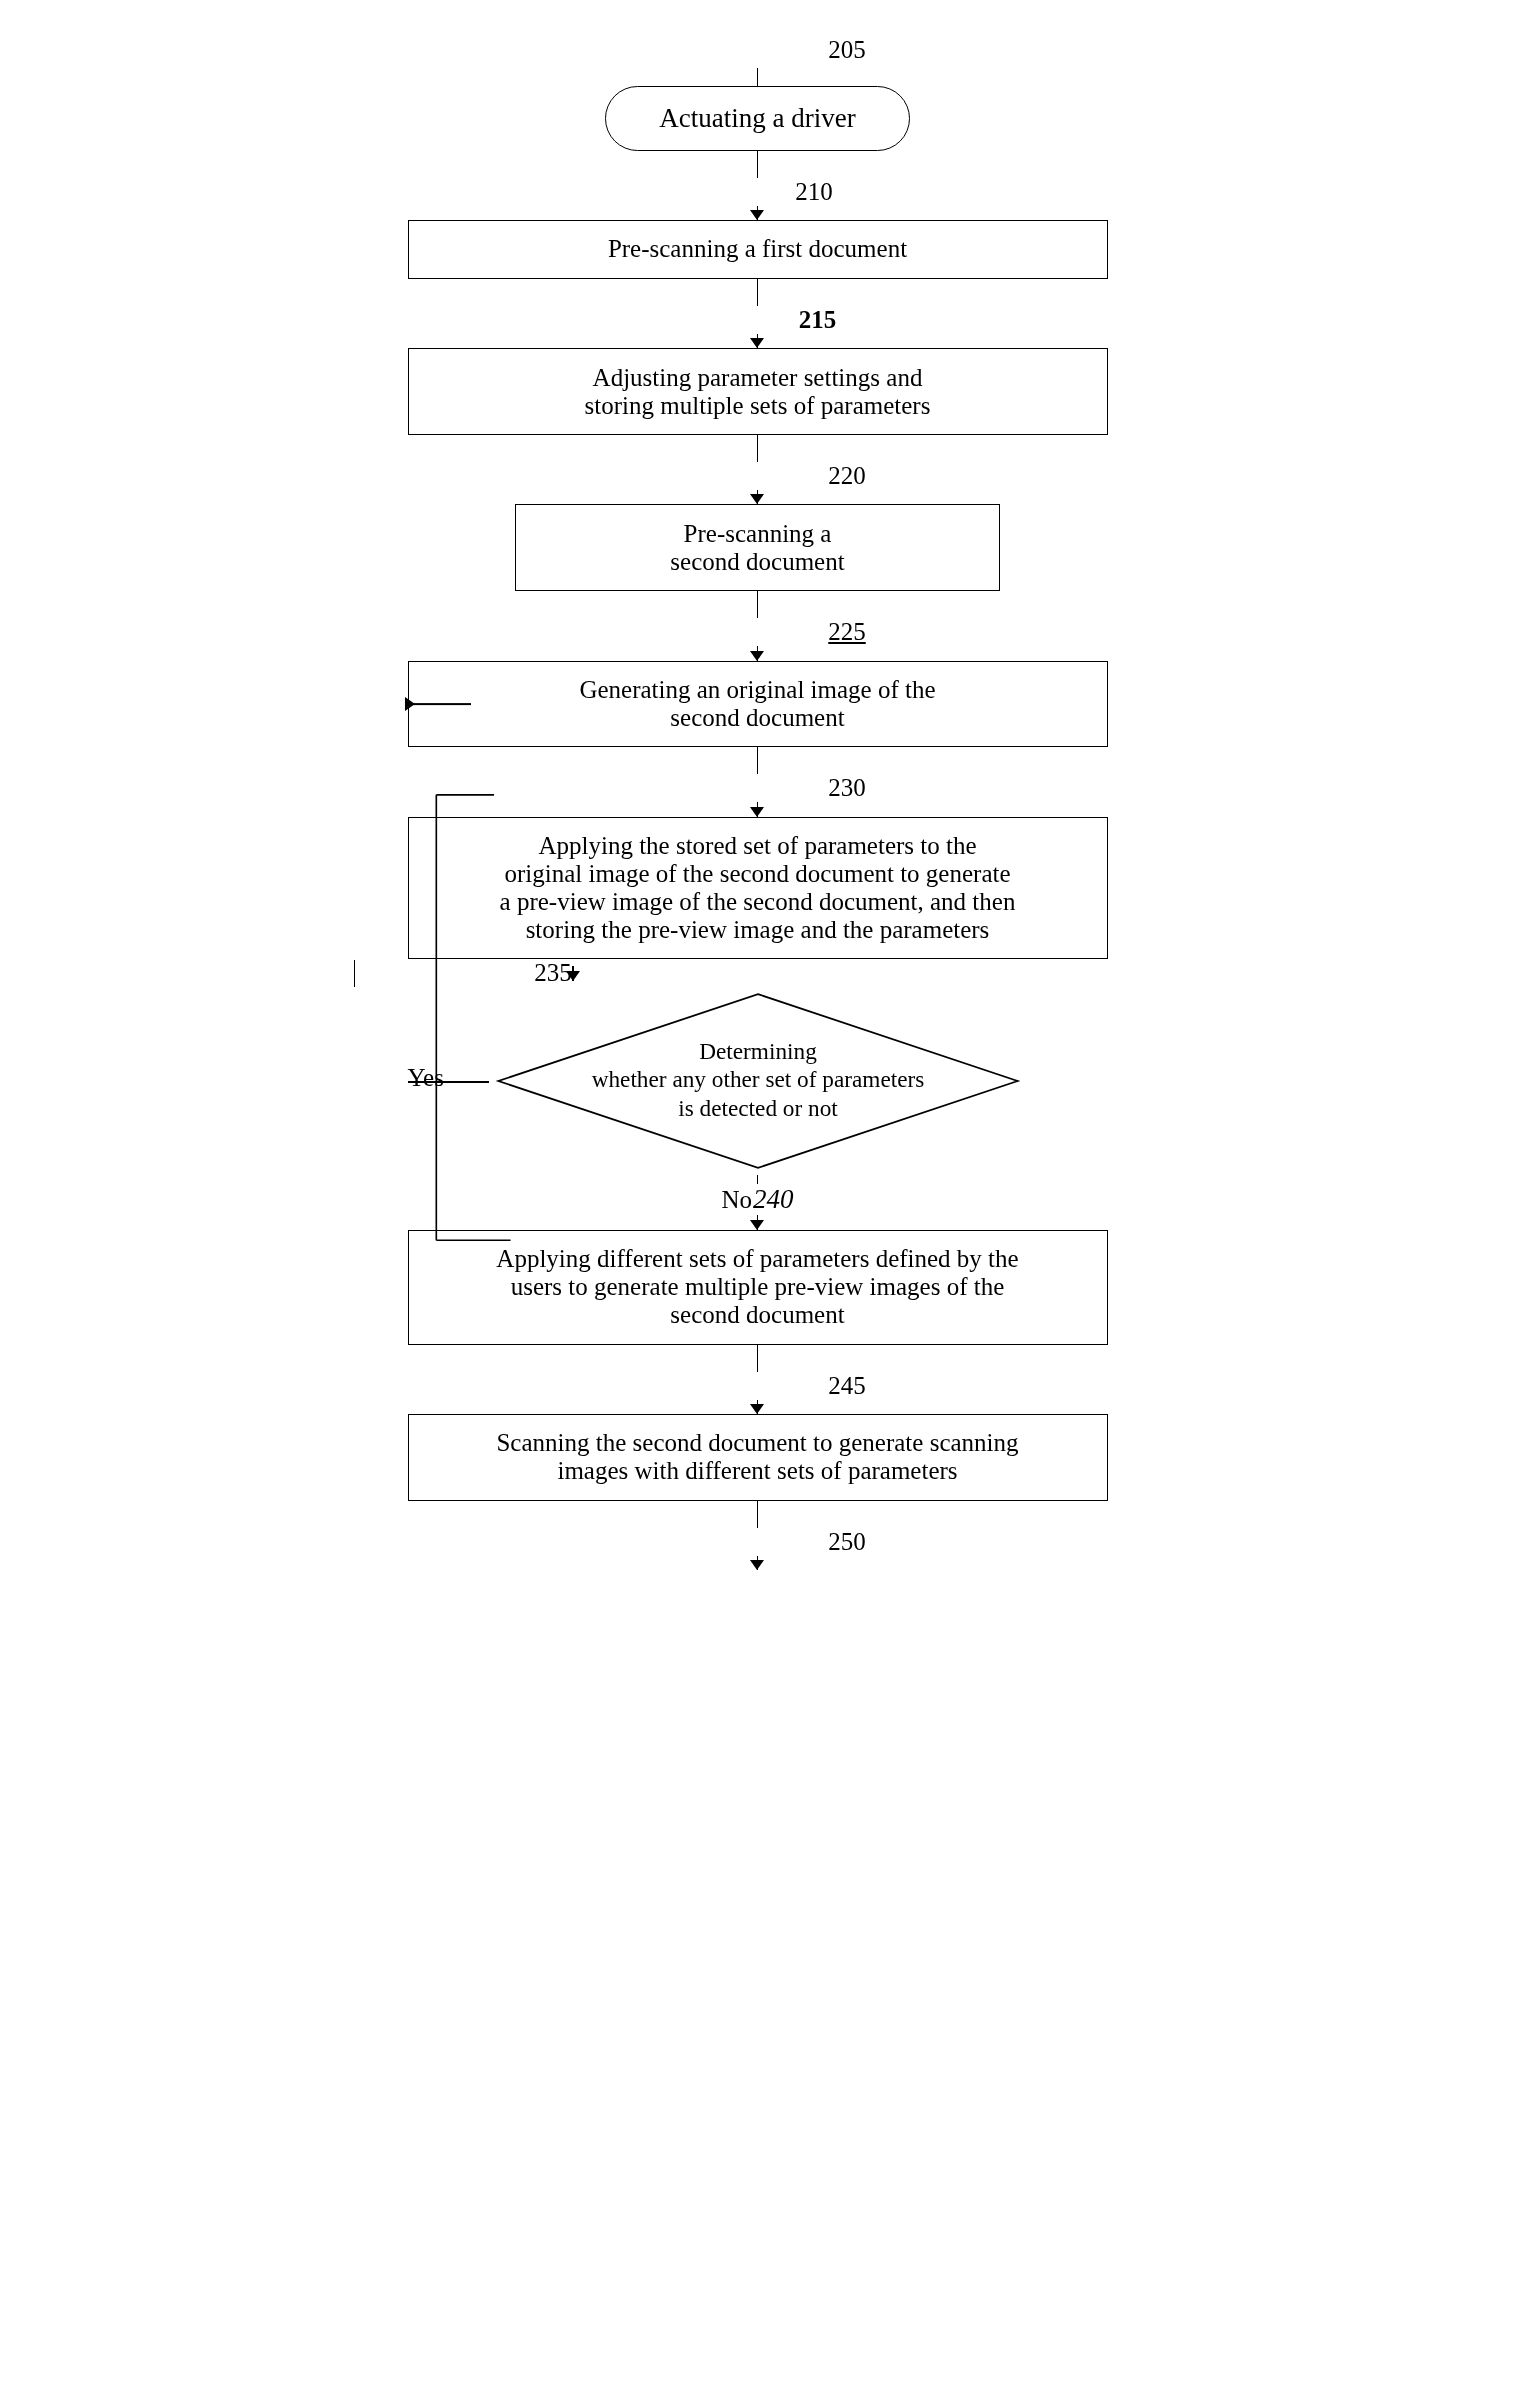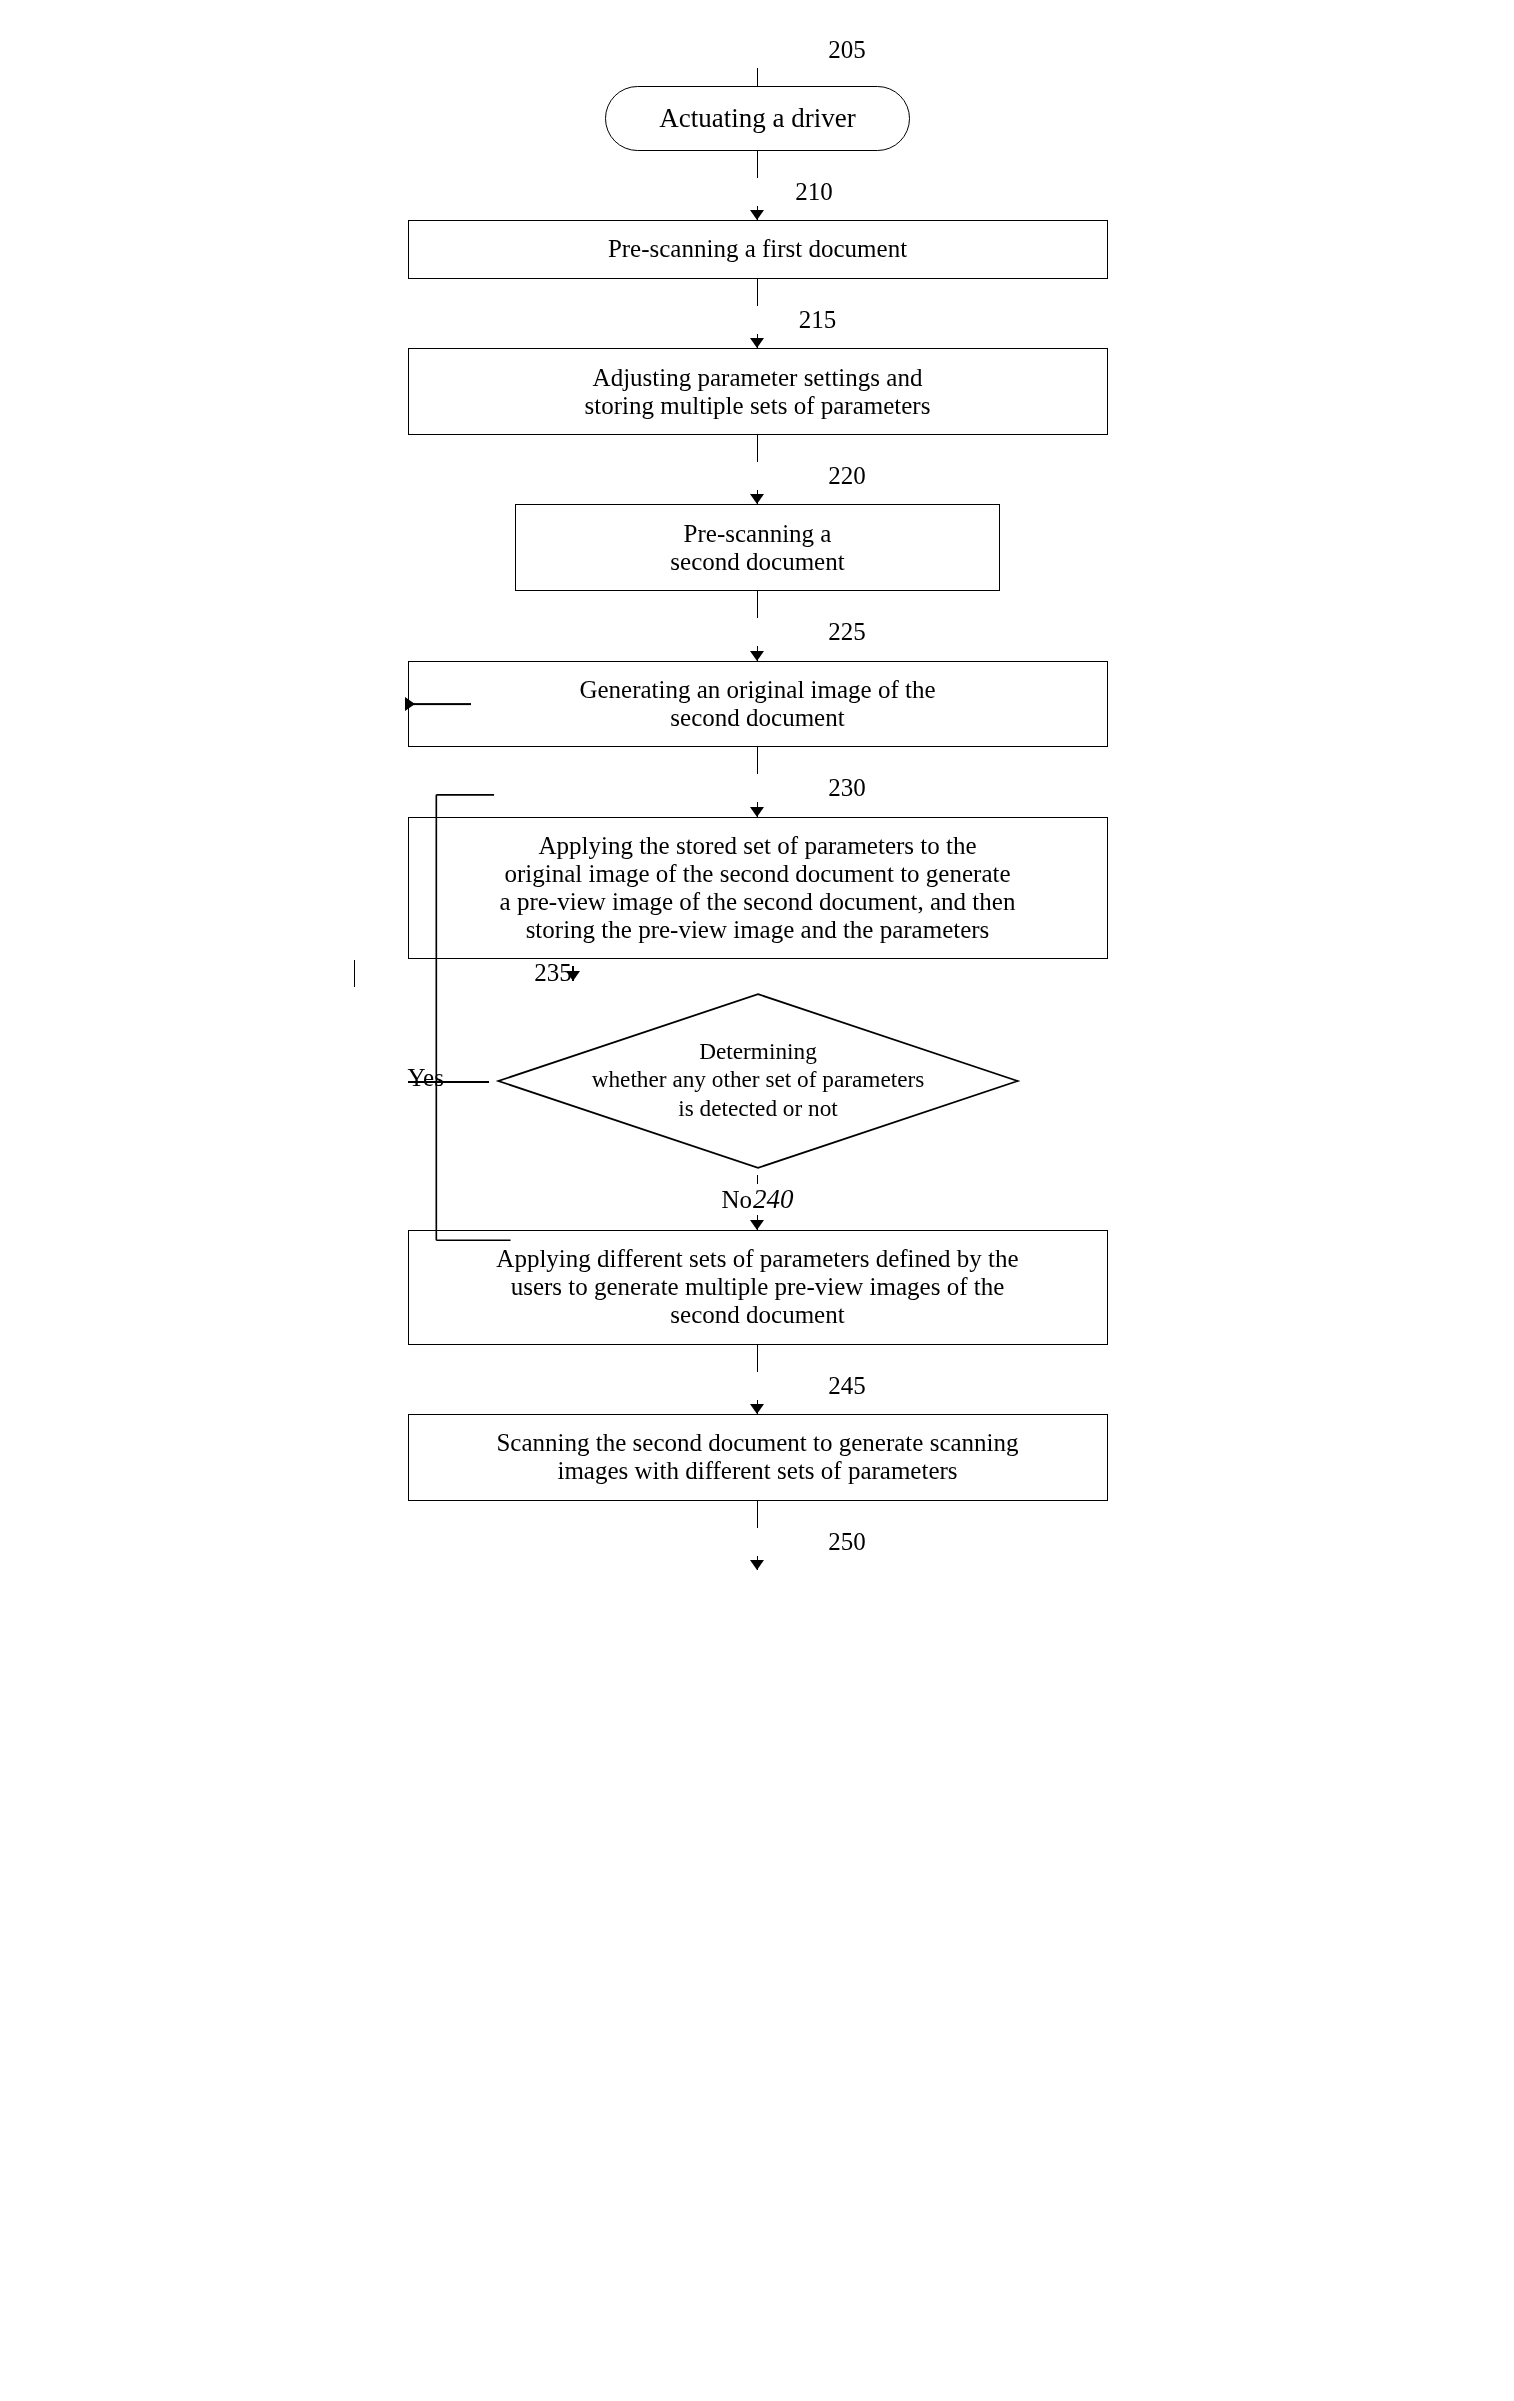--- a/index.html
+++ b/index.html
@@ -84,21 +84,21 @@
     </div>
     <div class="arrow-down" style="height:14.4px;"></div>
   </div>
 
   <div class="rect-box">
     <span>Pre-scanning a first document</span>
   </div>
 
   <div style="display:flex; flex-direction:column; align-items:center; width:100%;">
     <div style="width:1.8px; height:27px; background:#000;"></div>
-    <div style="font-size:25px; align-self:center; margin-left:120px;">
+    <div style="font-size:25px; align-self:center; margin-left:120px;font-weight:bold;">
       <span>215</span>
     </div>
     <div class="arrow-down" style="height:14.4px;"></div>
   </div>
 
   <div class="rect-box">
     <span>Adjusting parameter settings and<br>storing multiple sets of parameters</span>
   </div>
 
   <div style="display:flex; flex-direction:column; align-items:center; width:100%;">
@@ -106,21 +106,21 @@
     <div style="font-size:25px; align-self:center; margin-left:179px;">
       <span>220</span>
     </div>
     <div class="arrow-down" style="height:14.4px;"></div>
   </div>
 
   <div class="rect-box-medium">
     <span>Pre-scanning a<br>second document</span>
   </div>
 
-  <div style="display:flex; flex-direction:column; align-items:center; width:100%;">
+  <div style="display:flex; flex-direction:column; align-items:center; width:100%;text-decoration:underline;">
     <div style="width:1.8px; height:27px; background:#000;"></div>
     <div style="font-size:25px; align-self:center; margin-left:179px;">
       <span>225</span>
     </div>
     <div class="arrow-down" style="height:14.4px;"></div>
   </div>
 
   <div style="position:relative; width:808px; display:flex; justify-content:center;">
 
     <div style="position:absolute; left:0; top:0; bottom:0; width:1.8px;"></div>

